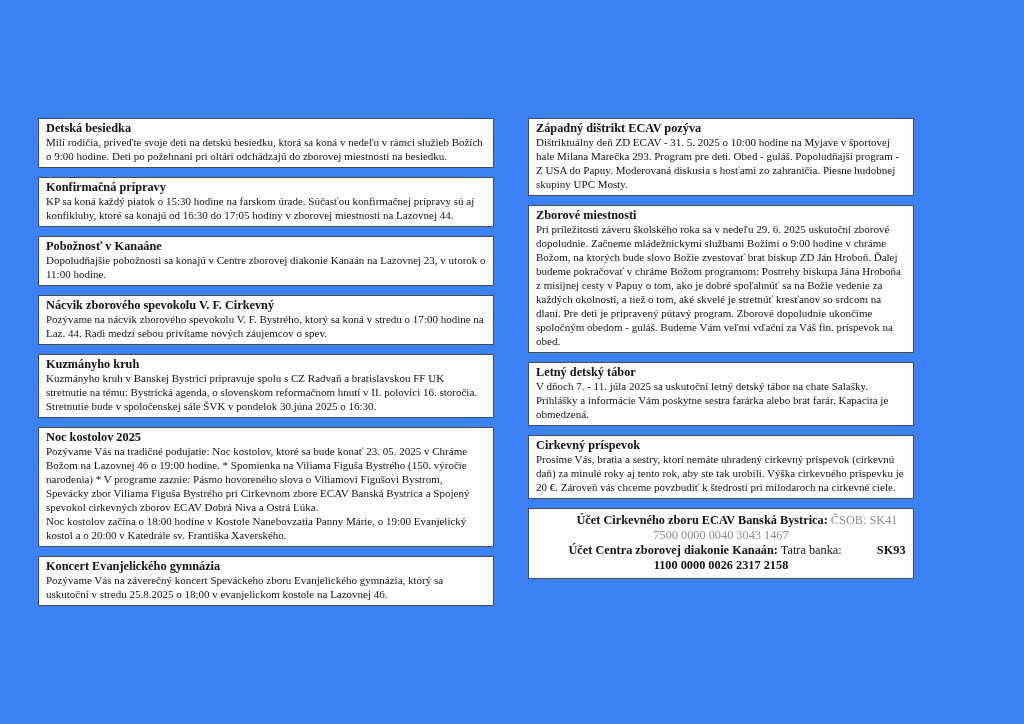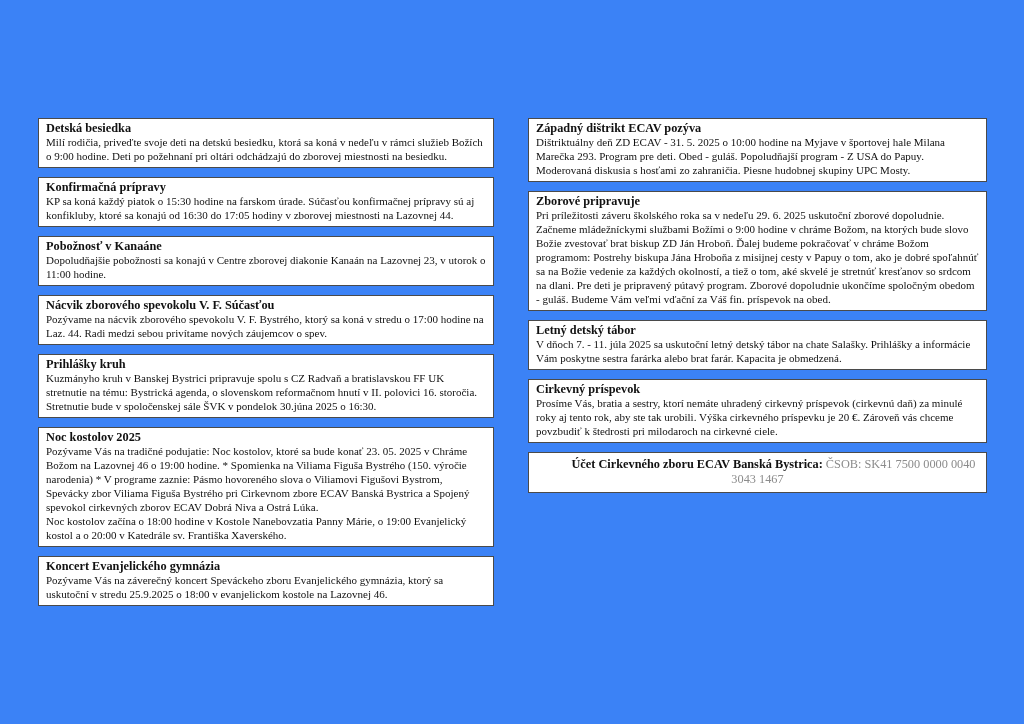--- a/index.html
+++ b/index.html
@@ -18,21 +18,21 @@
     padding-left: 16px;
   }
   .col {
     position: absolute;
     top: 118px;
     display: flex;
     flex-direction: column;
     gap: 9px;
   }
   .col.left  { left: 38px;  width: 456px; }
-  .col.right { left: 528px; width: 459px; justify-content: center; }
+  .col.right { left: 528px; width: 386px; justify-content: center; }
   .box {
     border: 1px solid #4a4a4a;
     padding: 2px 7px 4px 7px;
     background: #ffffff;
     box-sizing: border-box;
   }
   .box-title {
     font-weight: bold;
     font-size: 12.3px;
     line-height: 14px;
@@ -69,69 +69,74 @@
       <div class="box-title">Konfirmačná prípravy</div>
       <p>KP sa koná každý piatok o 15:30 hodine na farskom úrade. Súčasťou konfirmačnej prípravy sú aj konfikluby, ktoré sa konajú od 16:30 do 17:05 hodiny v zborovej miestnosti na Lazovnej 44.</p>
     </section>
 
     <section class="box">
       <div class="box-title">Pobožnosť v Kanaáne</div>
       <p>Dopoludňajšie pobožnosti sa konajú v Centre zborovej diakonie Kanaán na Lazovnej 23, v utorok o 11:00 hodine.</p>
     </section>
 
     <section class="box">
-      <div class="box-title">Nácvik zborového spevokolu V. F. Súčasťou</div>
+      <div class="box-title">Nácvik zborového spevokolu V. F. Cirkevný</div>
       <p>Pozývame na nácvik zborového spevokolu V. F. Bystrého, ktorý sa koná v stredu o 17:00 hodine na Laz. 44. Radi medzi sebou privítame nových záujemcov o spev.</p>
     </section>
 
 
     <section class="box">
-      <div class="box-title">Prihlášky kruh</div>
+      <div class="box-title">Kuzmányho kruh</div>
       <p>Kuzmányho kruh v Banskej Bystrici pripravuje spolu s CZ Radvaň a bratislavskou FF UK stretnutie na tému: Bystrická agenda, o slovenskom reformačnom hnutí v II. polovici 16. storočia.</p>
       <p>Stretnutie bude v spoločenskej sále ŠVK v pondelok 30.júna 2025 o 16:30.</p>
     </section>
 
     <section class="box">
       <div class="box-title">Noc kostolov 2025</div>
       <p>Pozývame Vás na tradičné podujatie: Noc kostolov, ktoré sa bude konať 23. 05. 2025 v Chráme Božom na Lazovnej 46 o 19:00 hodine. * Spomienka na Viliama Figuša Bystrého (150. výročie narodenia) * V programe zaznie: Pásmo hovoreného slova o Viliamovi Figušovi Bystrom, Spevácky zbor Viliama Figuša Bystrého pri Cirkevnom zbore ECAV Banská Bystrica a Spojený spevokol cirkevných zborov ECAV Dobrá Niva a Ostrá Lúka.</p>
       <p>Noc kostolov začína o 18:00 hodine v Kostole Nanebovzatia Panny Márie, o 19:00 Evanjelický kostol a o 20:00 v Katedrále sv. Františka Xaverského.</p>
     </section>
 
     <section class="box">
       <div class="box-title">Koncert Evanjelického gymnázia</div>
-      <p>Pozývame Vás na záverečný koncert Speváckeho zboru Evanjelického gymnázia, ktorý sa uskutoční v stredu 25.9.2025 o 18:00 v evanjelickom kostole na Lazovnej 46.</p>
+      <p>Pozývame Vás na záverečný koncert Speváckeho zboru Evanjelického gymnázia, ktorý sa uskutoční v stredu 25.8.2025 o 18:00 v evanjelickom kostole na Lazovnej 46.</p>
     </section>
 
   </div>
 
   <div class="col right">
 
     <section class="box">
       <div class="box-title">Západný dištrikt ECAV pozýva</div>
       <p>Dištriktuálny deň ZD ECAV - 31. 5. 2025 o 10:00 hodine na Myjave v športovej hale Milana Marečka 293. Program pre deti. Obed - guláš. Popoludňajší program - Z USA do Papuy. Moderovaná diskusia s hosťami zo zahraničia. Piesne hudobnej skupiny UPC Mosty.</p>
     </section>
 
     <section class="box">
-      <div class="box-title">Zborové pripravuje</div>
+      <div class="box-title">Zborové miestnosti</div>
       <p>Pri príležitosti záveru školského roka sa v nedeľu 29. 6. 2025 uskutoční zborové dopoludnie. Začneme mládežníckymi službami Božími o 9:00 hodine v chráme Božom, na ktorých bude slovo Božie zvestovať brat biskup ZD Ján Hroboň. Ďalej budeme pokračovať v chráme Božom programom: Postrehy biskupa Jána Hroboňa z misijnej cesty v Papuy o tom, ako je dobré spoľahnúť sa na Božie vedenie za každých okolností, a tiež o tom, aké skvelé je stretnúť kresťanov so srdcom na dlani. Pre deti je pripravený pútavý program. Zborové dopoludnie ukončíme spoločným obedom - guláš. Budeme Vám veľmi vďační za Váš fin. príspevok na obed.</p>
     </section>
 
     <section class="box">
       <div class="box-title">Letný detský tábor</div>
       <p>V dňoch 7. - 11. júla 2025 sa uskutoční letný detský tábor na chate Salašky. Prihlášky a informácie Vám poskytne sestra farárka alebo brat farár. Kapacita je obmedzená.</p>
     </section>
 
     <section class="box">
       <div class="box-title">Cirkevný príspevok</div>
       <p>Prosíme Vás, bratia a sestry, ktorí nemáte uhradený cirkevný príspevok (cirkevnú daň) za minulé roky aj tento rok, aby ste tak urobili. Výška cirkevného príspevku je 20 €. Zároveň vás chceme povzbudiť k štedrosti pri milodaroch na cirkevné ciele.</p>
     </section>
 
     <section class="box accounts">
       <div class="acct-line">
         <span class="b">Účet Cirkevného zboru ECAV Banská Bystrica:</span>
         <span class="gray">ČSOB:</span>
         <span class="gray">SK41 7500 0000 0040 3043 1467</span>
       </div>
+      <div class="acct-line">
+        <span class="b">Účet Centra zborovej diakonie Kanaán:</span>
+        <span>Tatra banka:</span>
+        <span class="b">SK93 1100 0000 0026 2317 2158</span>
+      </div>
     </section>
 
   </div>
 
 </div>
 
 </body></html>

